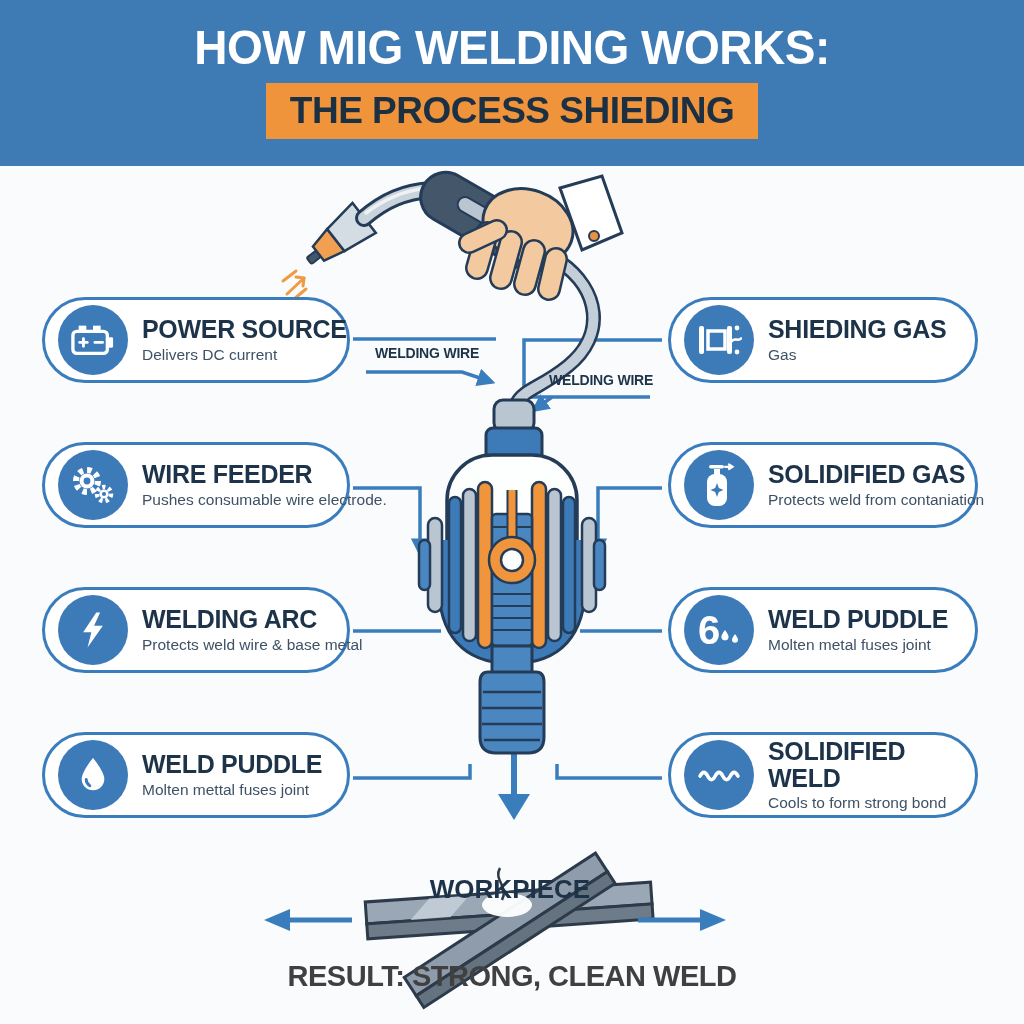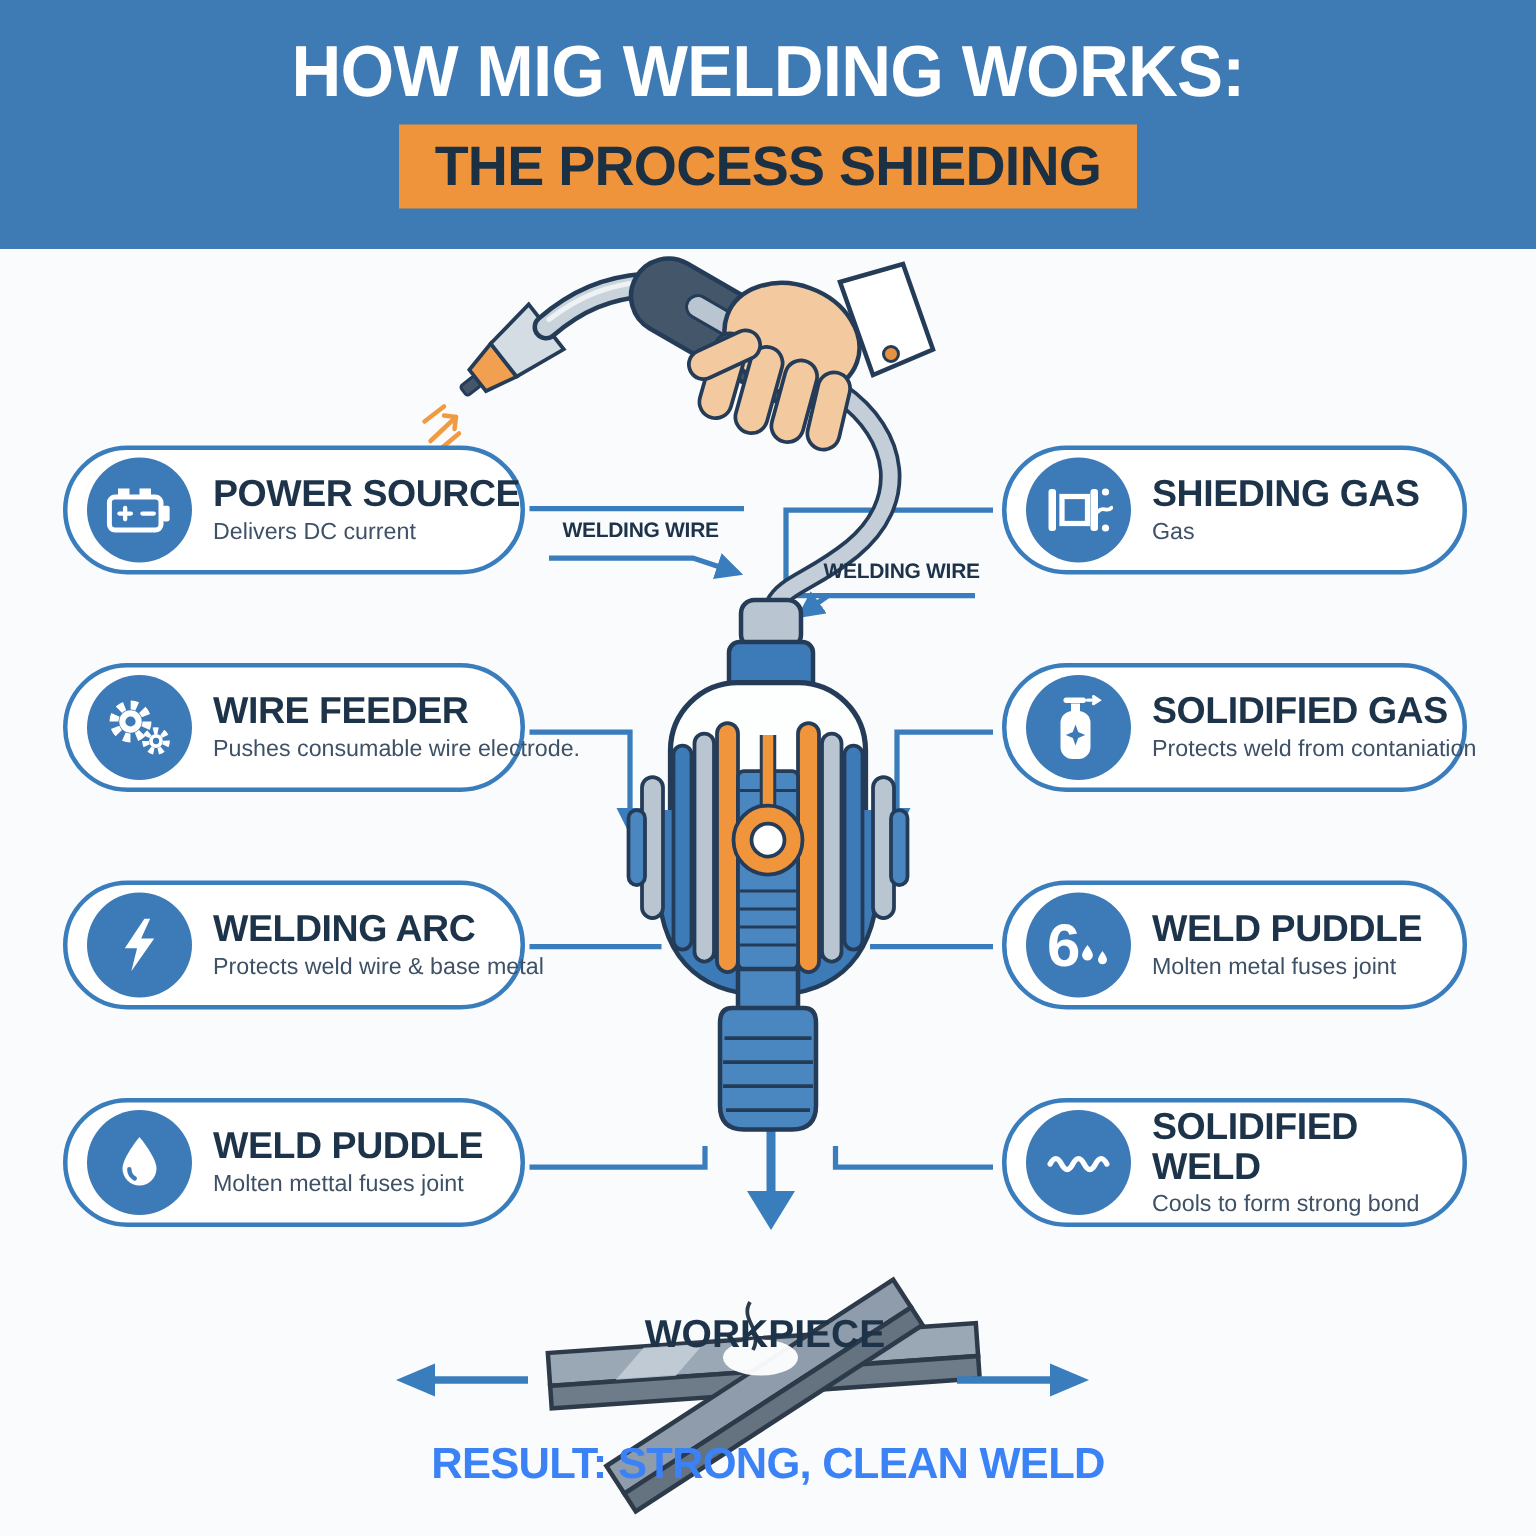--- a/index.html
+++ b/index.html
@@ -27,21 +27,21 @@
   .txt{display:flex;flex-direction:column;min-width:0;}
   .c-title{font-size:25px;font-weight:bold;color:#1d3349;letter-spacing:-0.3px;line-height:1.05;}
   .c-sub{font-size:15.5px;color:#3e5166;margin-top:3px;white-space:nowrap;}
 
   
   .wire-label{position:absolute;font-size:14px;font-weight:bold;color:#1d3349;z-index:2;
               letter-spacing:-0.2px;}
   .workpiece-label{position:absolute;left:380px;top:846px;width:260px;text-align:center;
               font-size:26px;font-weight:800;color:#1d3349;z-index:2;margin-top:28px;}
   .result-label{position:absolute;left:262px;top:960px;width:500px;text-align:center;
-              font-size:29px;font-weight:800;color:#3b82f6;z-index:2;letter-spacing:-0.5px;}
+              font-size:29px;font-weight:800;color:#404040;z-index:2;letter-spacing:-0.5px;}
 </style>
 </head>
 <body>
 
 <div id="page">
 
   <div class="header">
     <div class="title">HOW MIG WELDING WORKS:</div>
     <div class="banner">THE PROCESS SHIEDING</div>
   </div>

